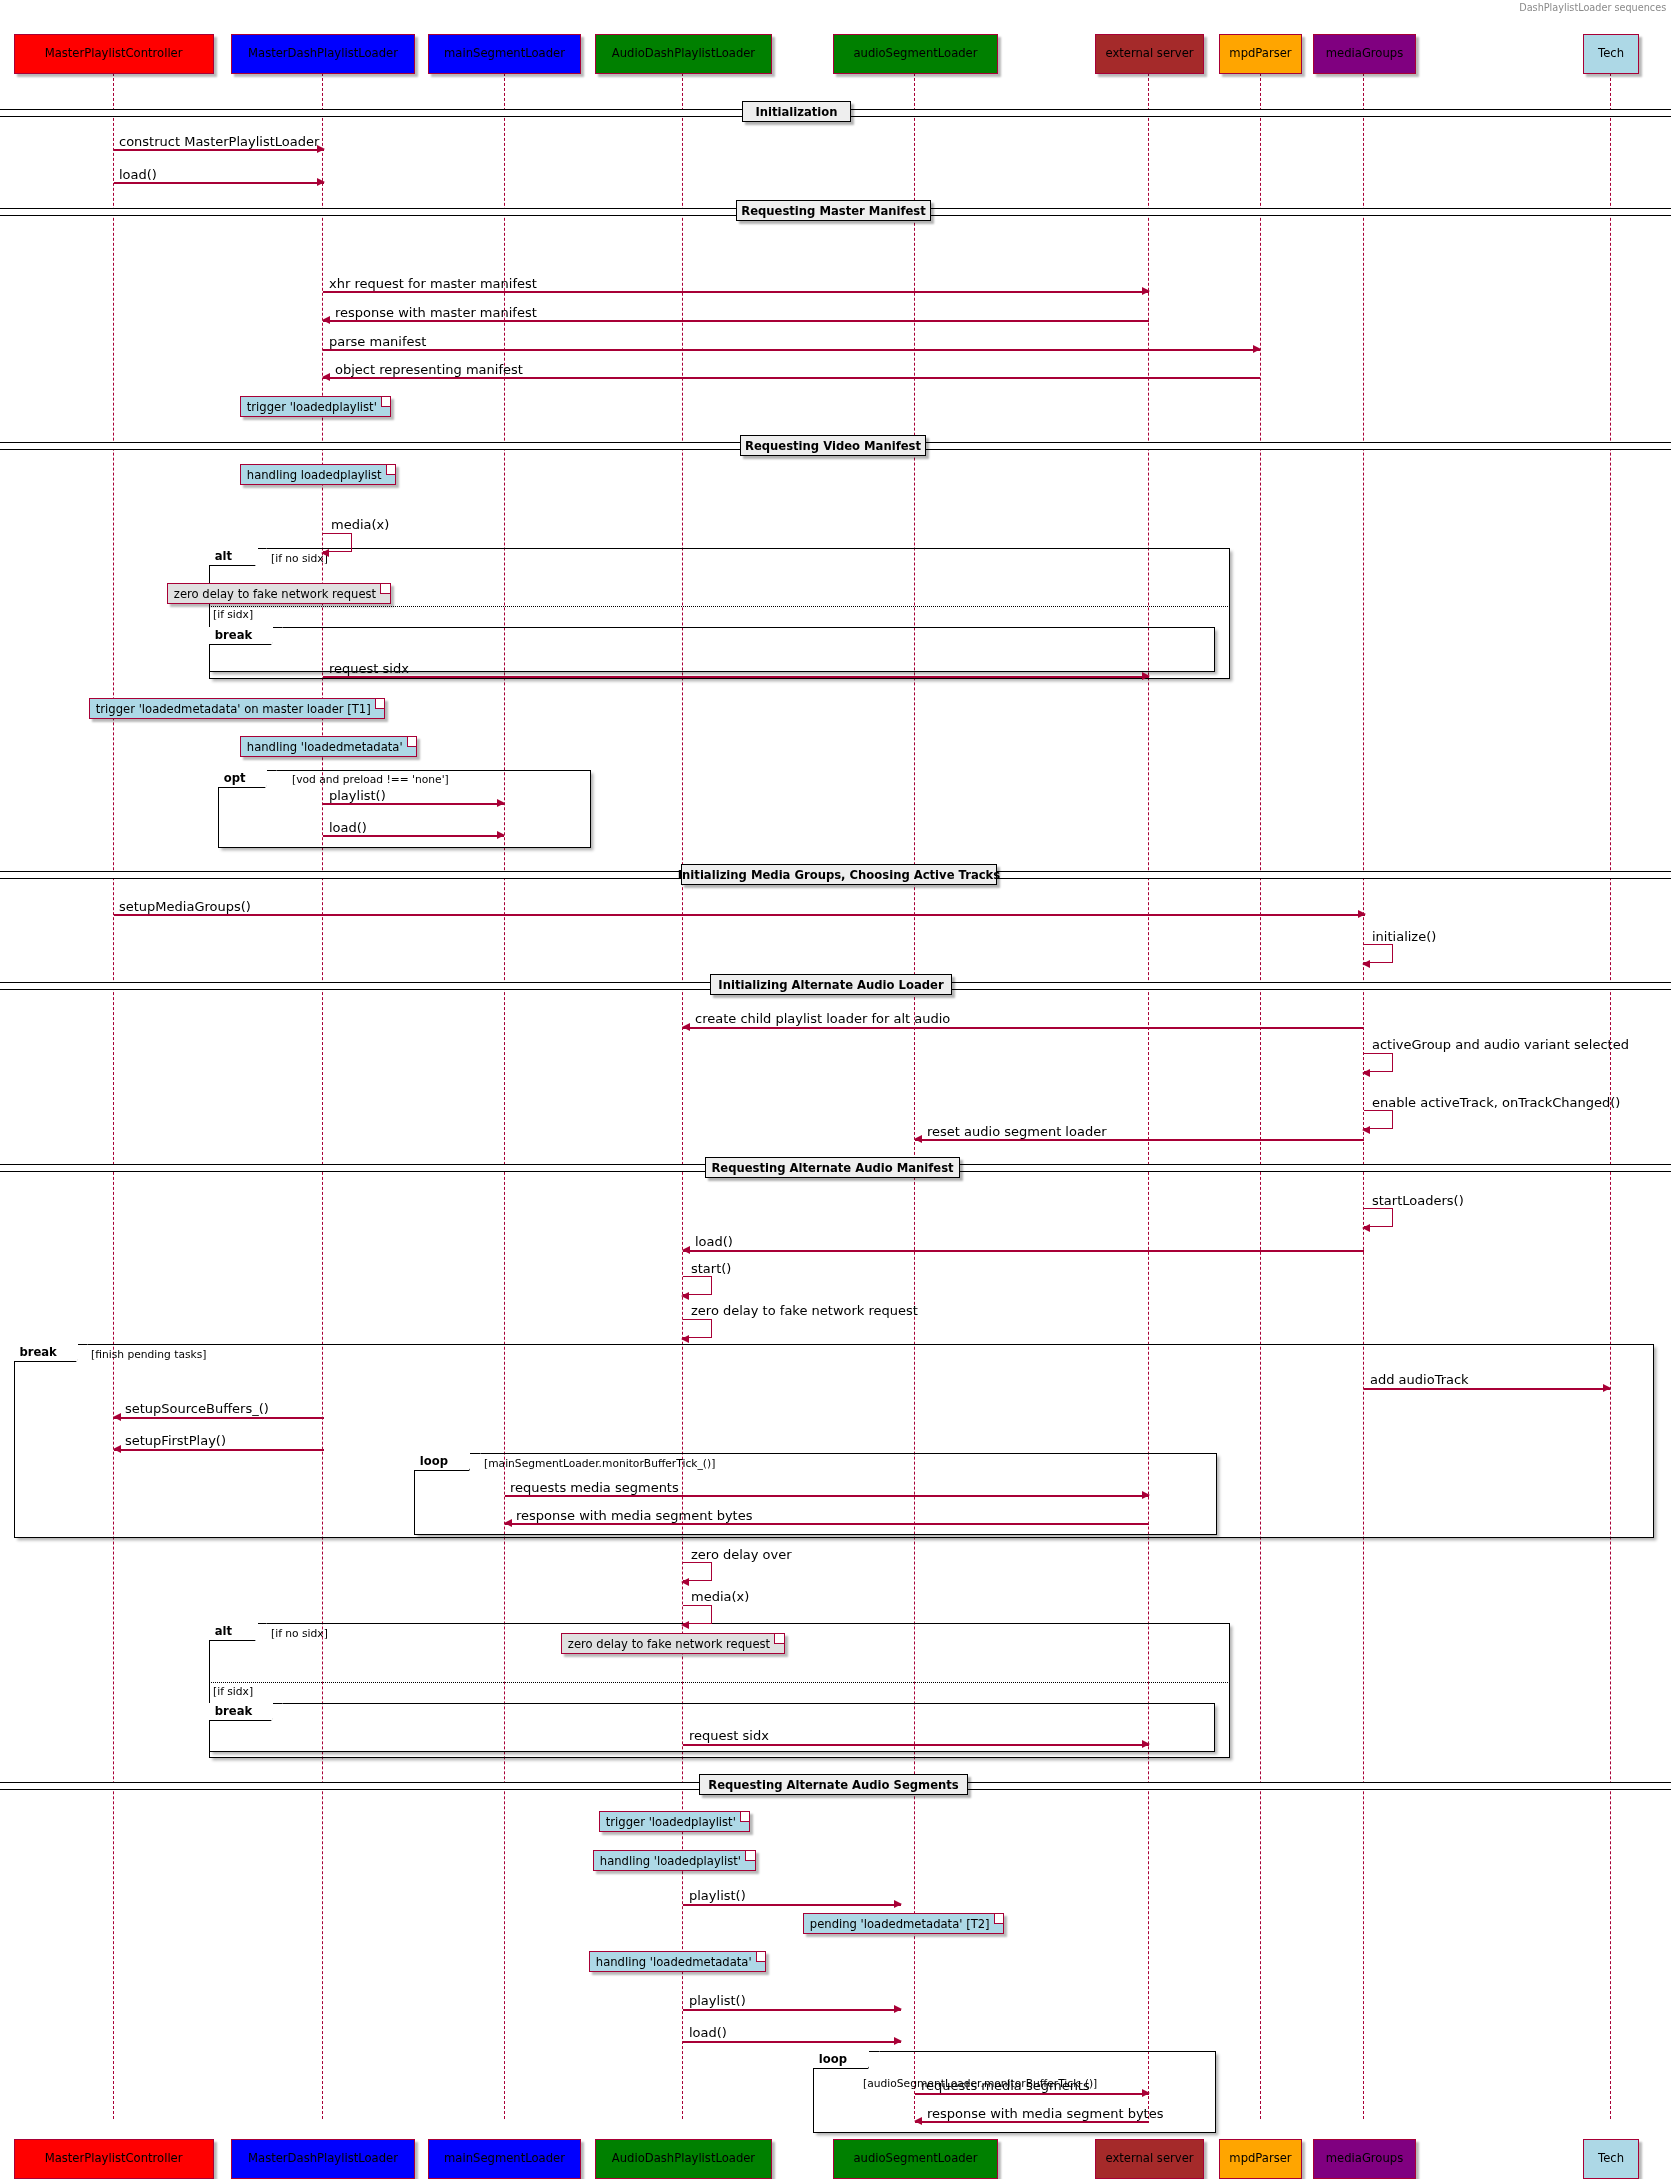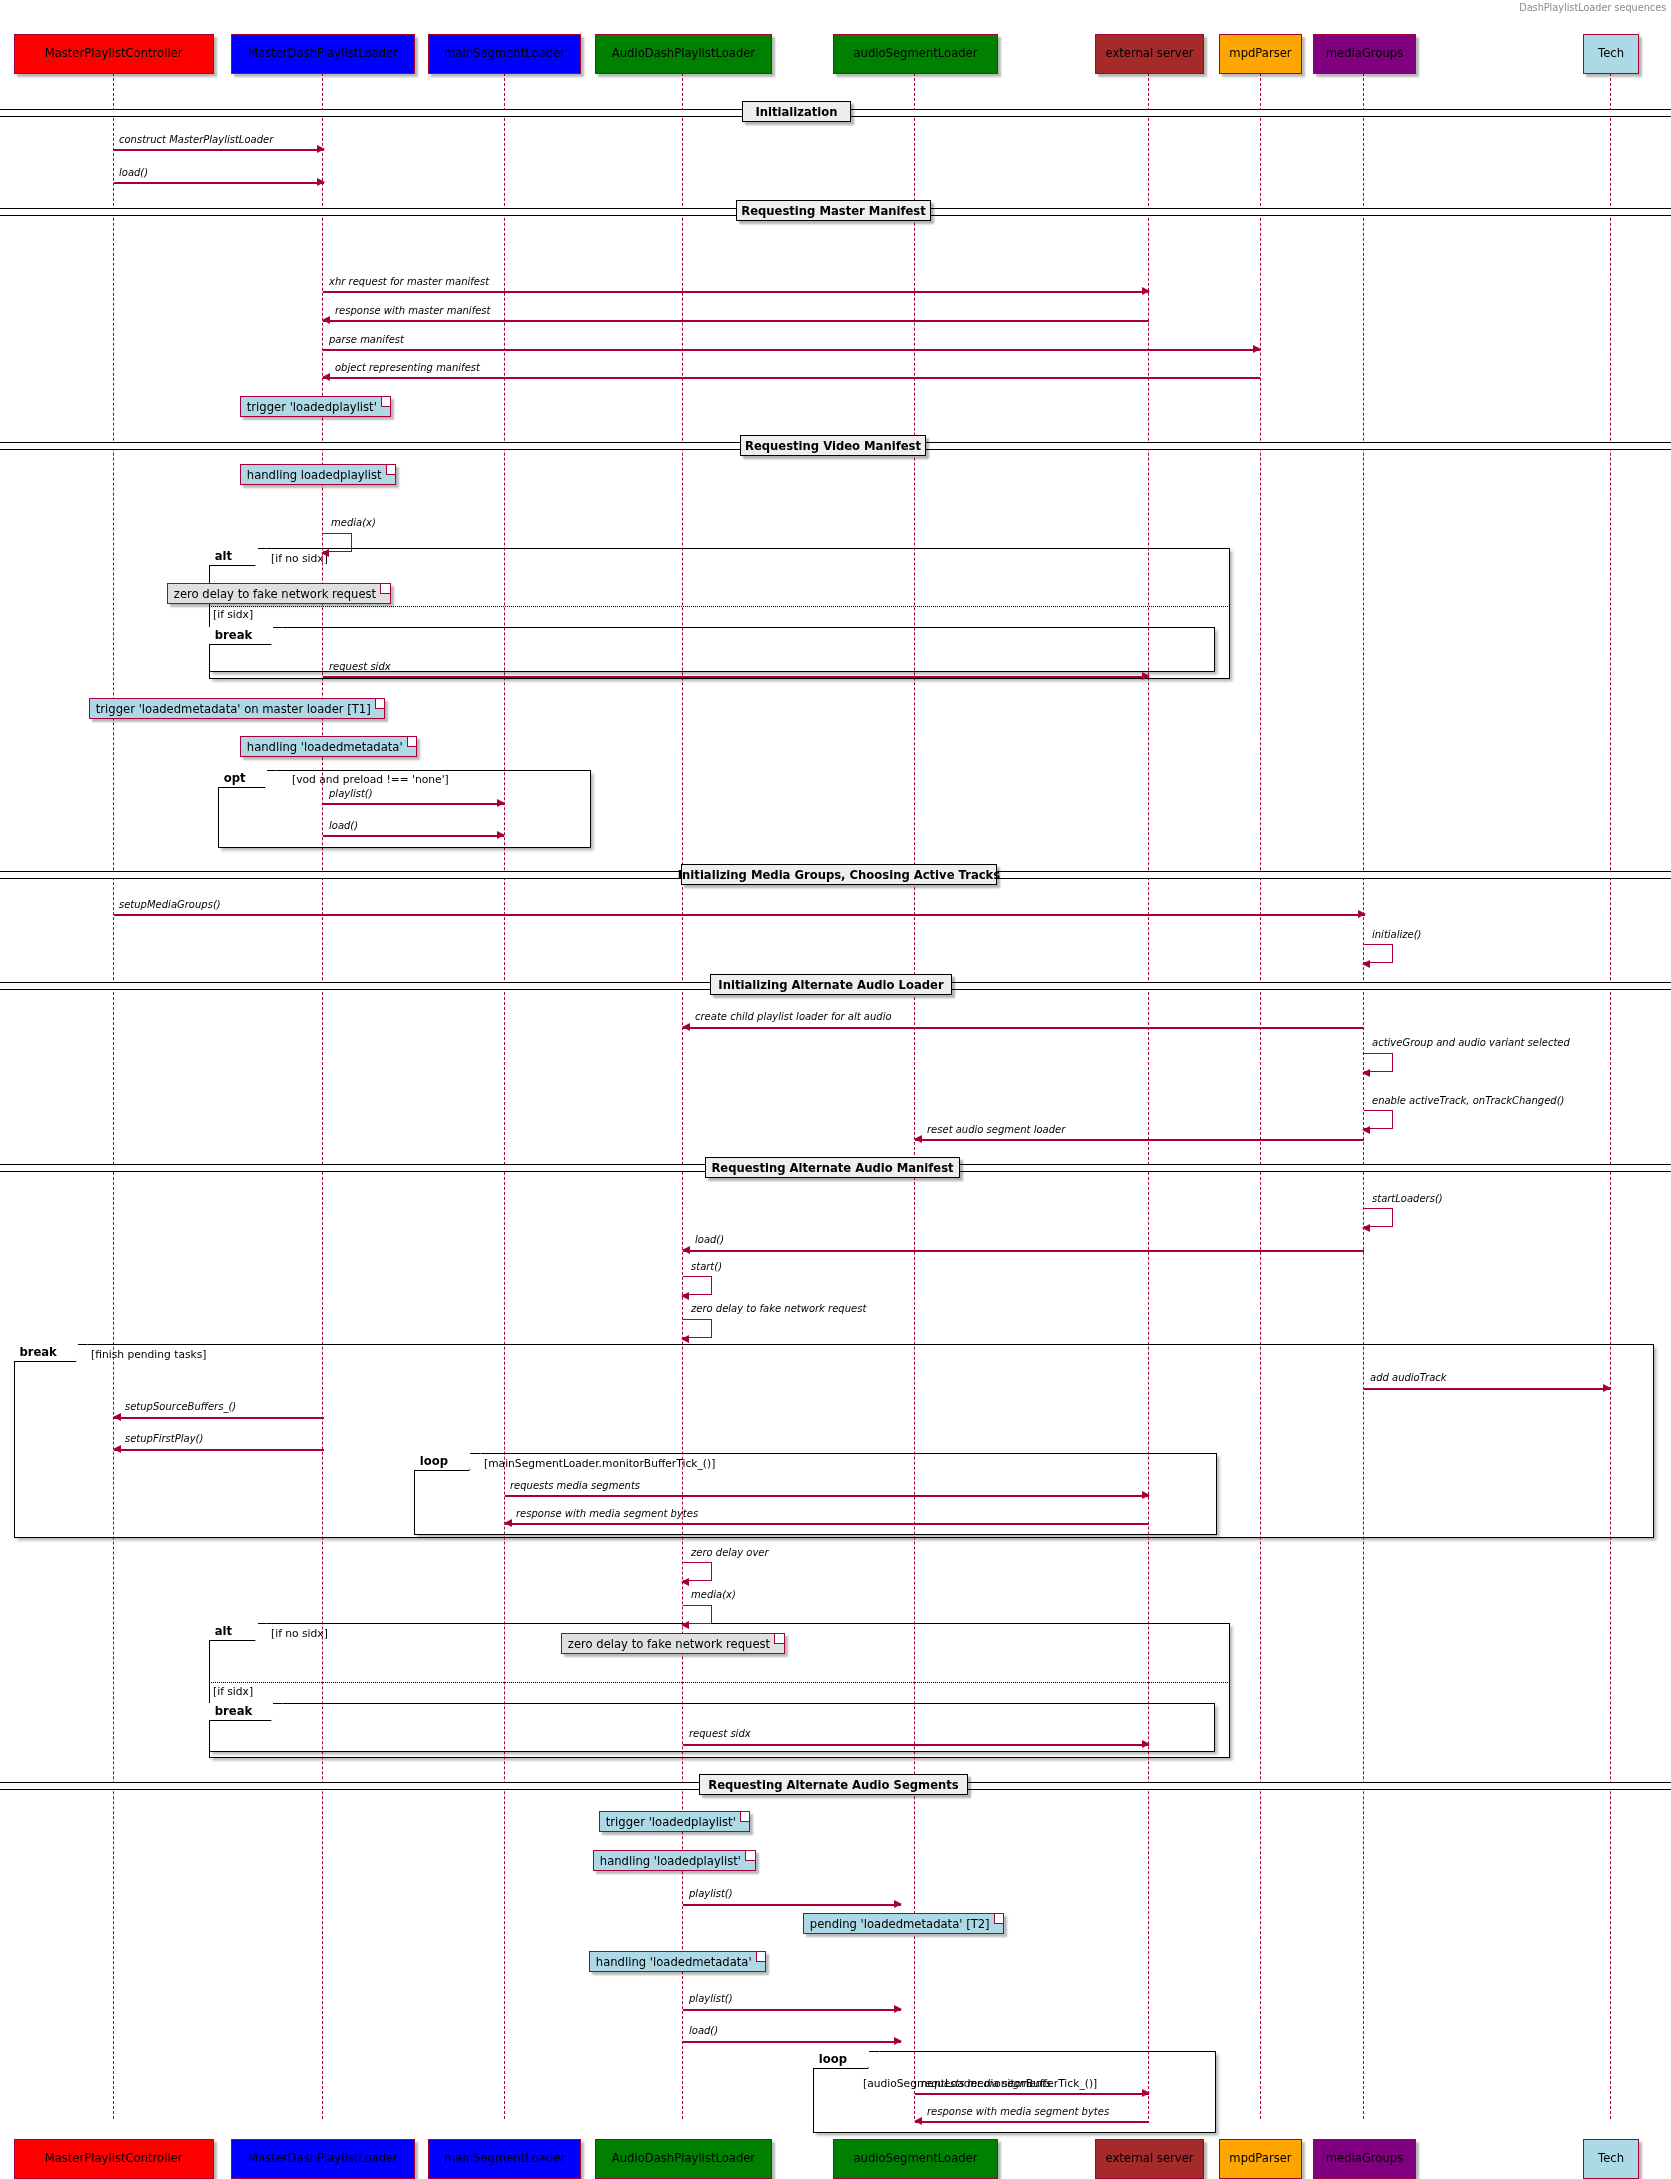--- a/index.html
+++ b/index.html
@@ -29,21 +29,21 @@
     border:1.9px solid #000;box-shadow:2.9px 2.9px 1.9px rgba(0,0,0,.30);
     display:flex;align-items:center;justify-content:center;padding:0 7.8px;
     font-size:11.6px;font-weight:bold;color:#000;white-space:nowrap;}
 
   
   .msg{position:absolute;height:1.9px;background:#A80036;}
   .msg.arrow-r:after{content:"";position:absolute;right:-1px;top:-3.9px;width:0;height:0;
     border-top:4.9px solid transparent;border-bottom:4.9px solid transparent;border-left:8.7px solid #A80036;}
   .msg.arrow-l:before{content:"";position:absolute;left:-1px;top:-3.9px;width:0;height:0;
     border-top:4.9px solid transparent;border-bottom:4.9px solid transparent;border-right:8.7px solid #A80036;}
-  .msg-label{position:absolute;font-size:10px;color:#000;white-space:nowrap;font-style:italic;}
+  .msg-label{position:absolute;font-size:13px;color:#000;white-space:nowrap;}
 
   
   .selfmsg{position:absolute;width:29px;height:19.4px;box-sizing:border-box;
     border-top:1.9px solid #A80036;border-right:1.9px solid #A80036;border-bottom:1.9px solid #A80036;}
   .selfmsg:after{content:"";position:absolute;left:-1.9px;bottom:-5.8px;width:0;height:0;
     border-top:4.9px solid transparent;border-bottom:4.9px solid transparent;border-right:8.7px solid #A80036;}
 
   
   .note{position:absolute;box-sizing:border-box;background:#ADD8E6;border:1px solid #A80036;
     box-shadow:2.9px 2.9px 1.9px rgba(0,0,0,.28);font-size:11.6px;color:#000;

